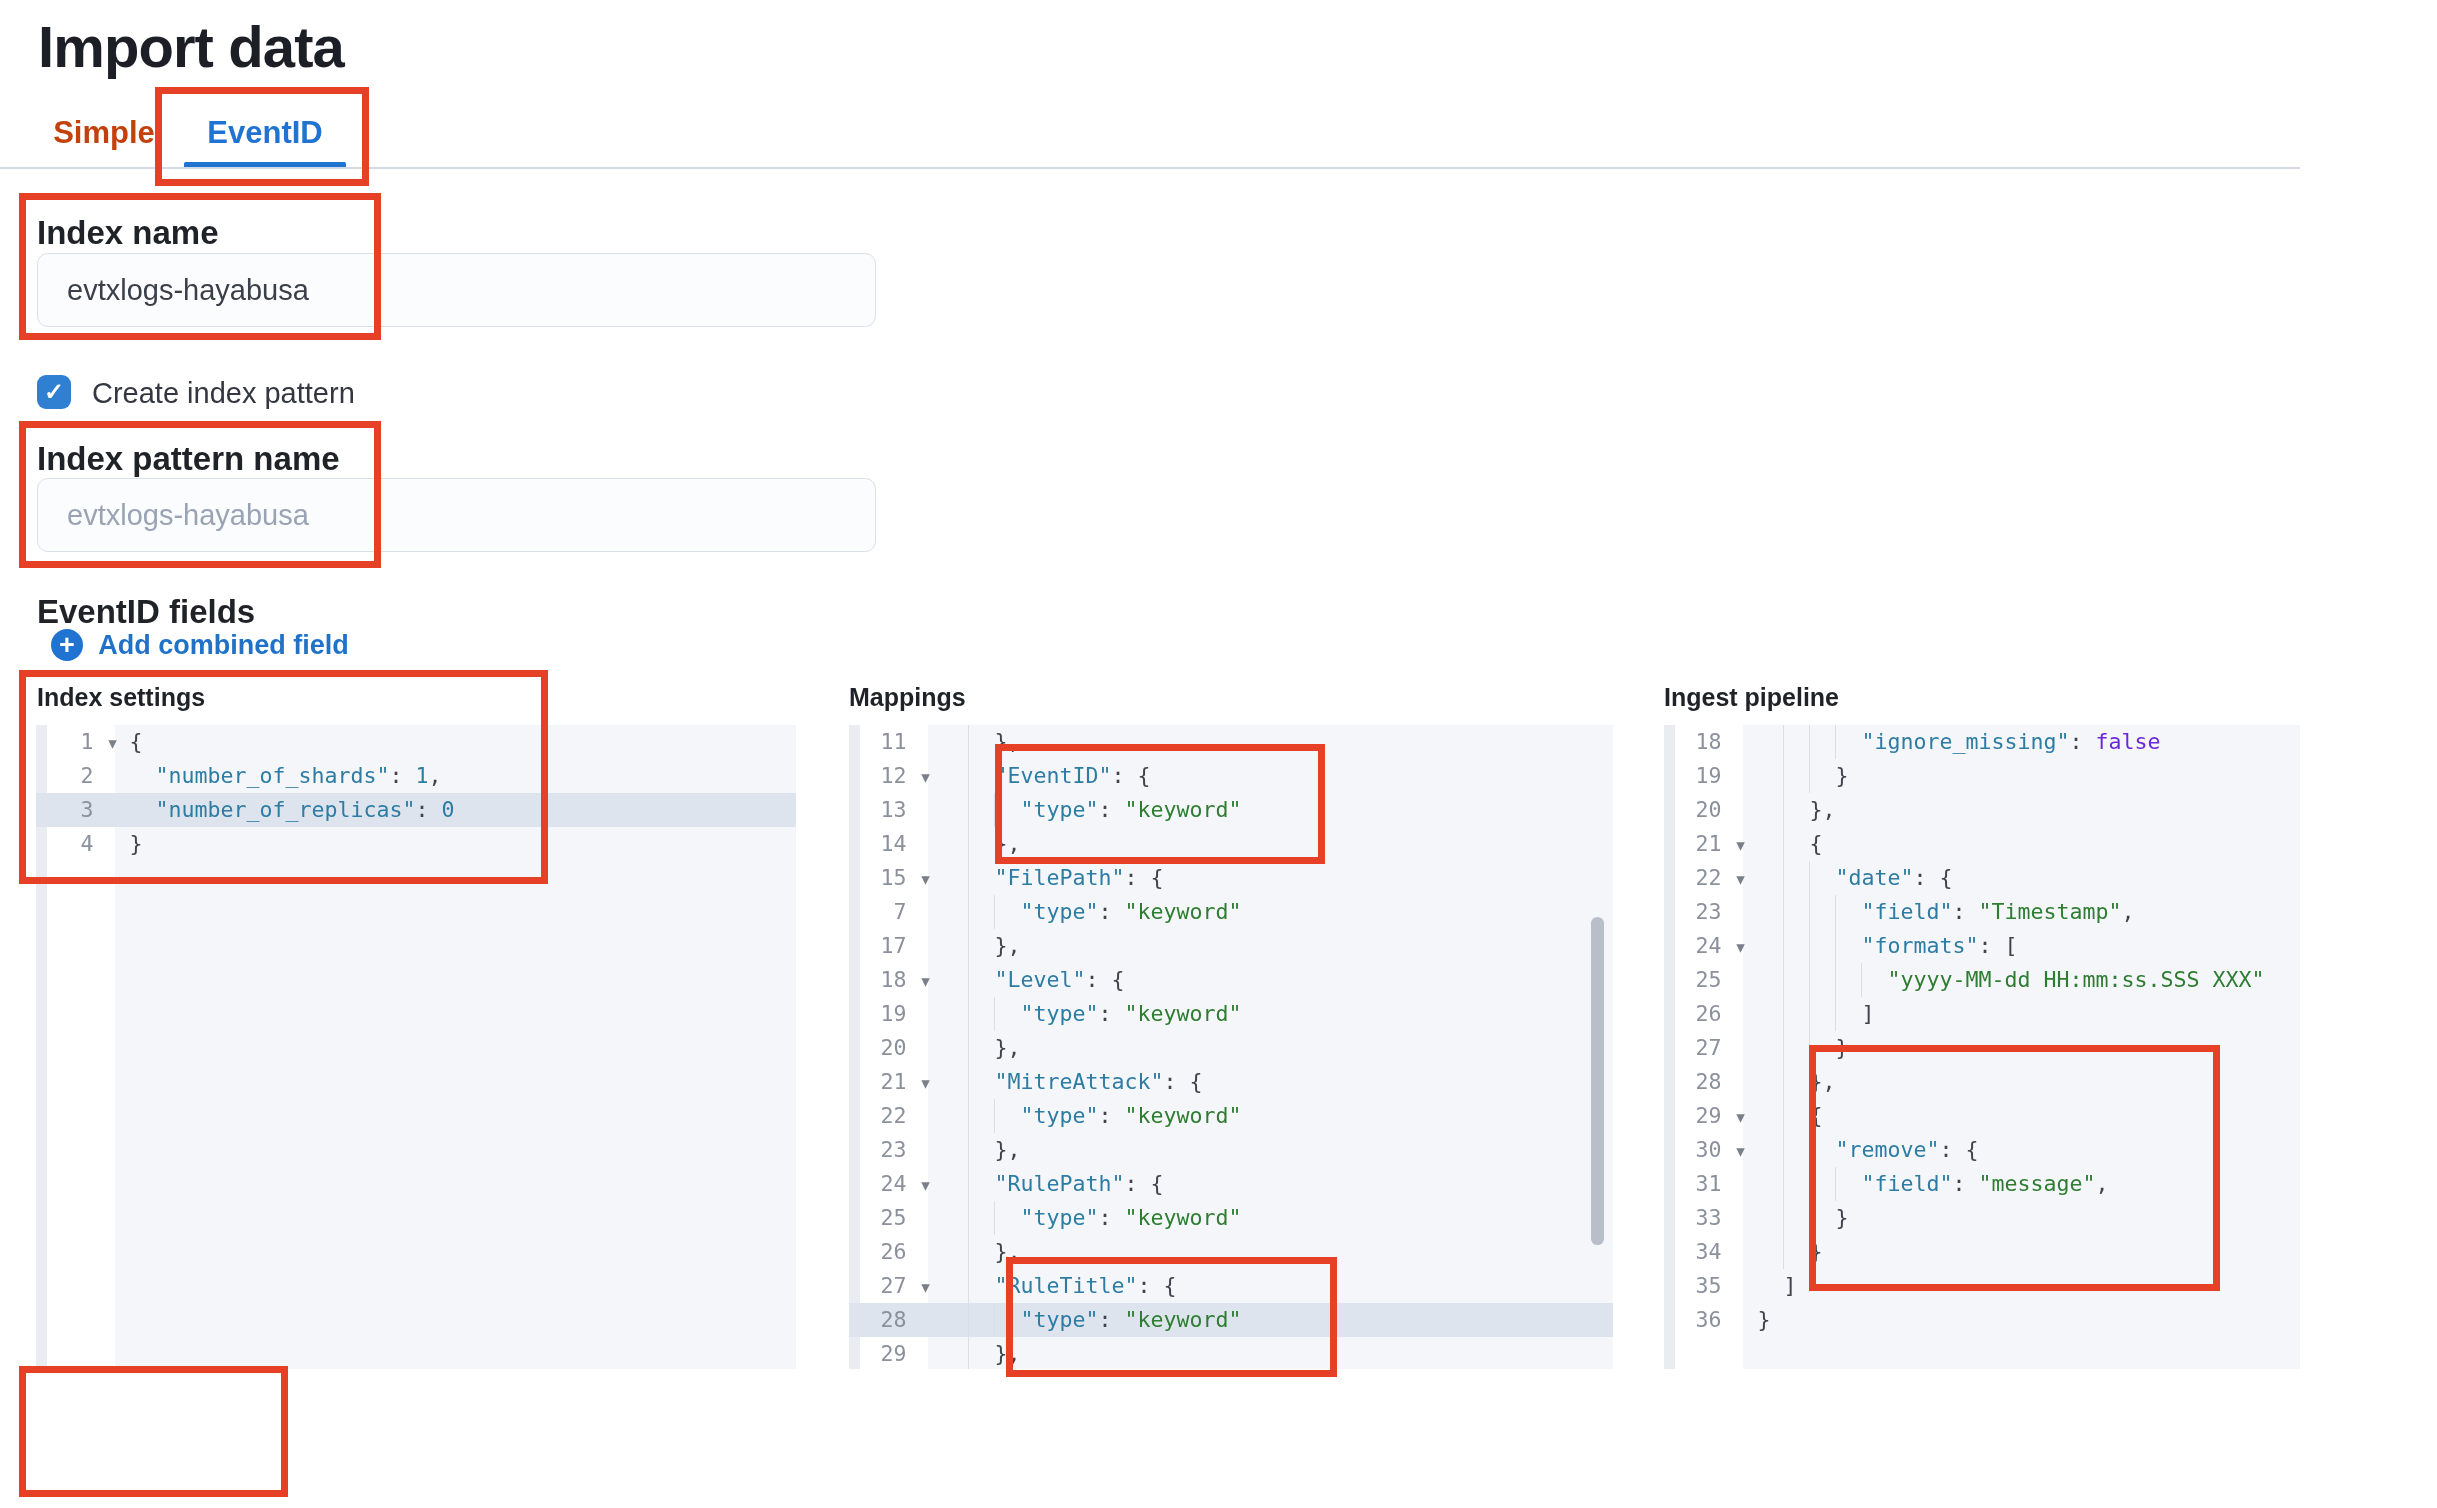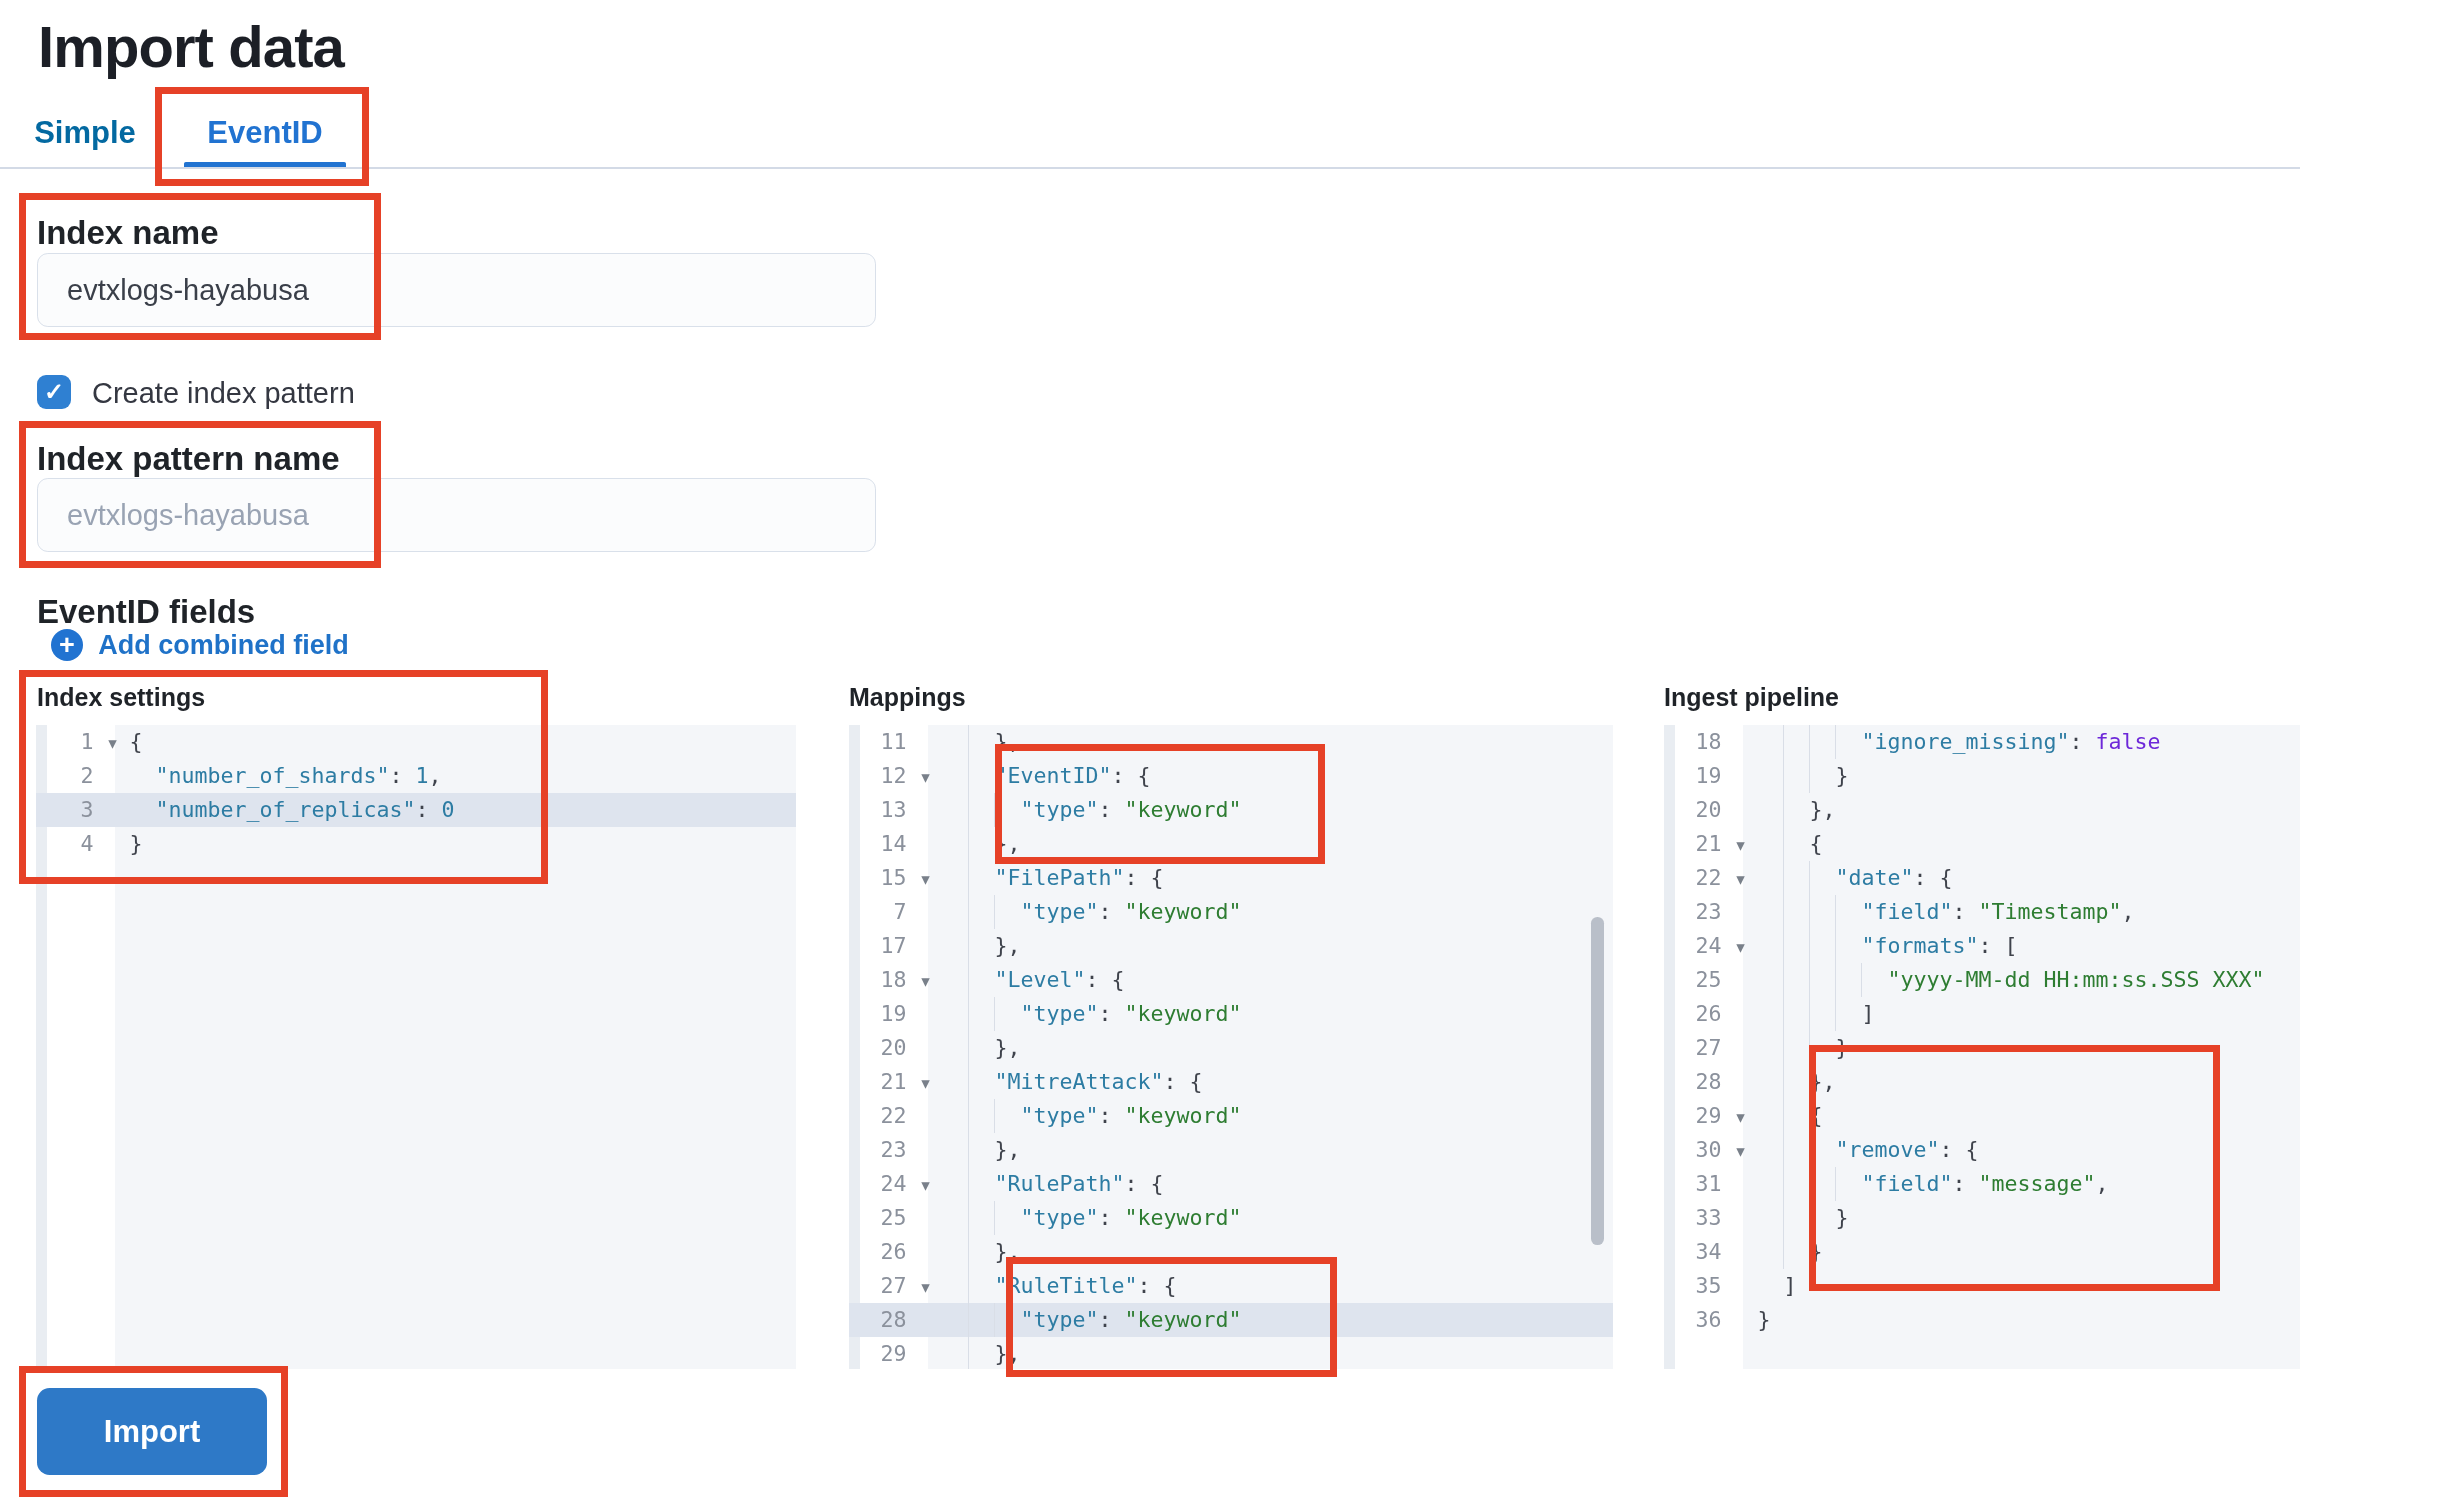--- a/index.html
+++ b/index.html
@@ -3,21 +3,21 @@
 <meta charset="utf-8">
 <style>
   html,body{margin:0;padding:0;background:#fff;}
   .screen{position:relative;width:2300px;height:1508px;background:#fff;overflow:hidden;
           font-family:"Liberation Sans",sans-serif;color:#343741;}
 
   
   .page-title{position:absolute;left:38px;top:12.6px;font-size:58px;font-weight:700;color:#1c1f26;letter-spacing:-0.9px;}
   .tab{position:absolute;top:101px;height:63px;display:flex;align-items:center;justify-content:center;
        font-size:31px;font-weight:700;cursor:pointer;}
-  .tab-simple{left:30px;width:110px;color:#0369a1;}
+  .tab-simple{left:49px;width:110px;color:#c2410c;}
   .tab-advanced{left:184px;width:162px;color:#2173d1;}
   .tab-underline{position:absolute;left:184px;top:162px;width:162px;height:6.3px;background:#2173d1;border-radius:1.8px;}
   .tabs-divider{position:absolute;left:0;top:167px;width:2438px;height:1.8px;background:#d3dae6;}
 
   
   .form-label{position:absolute;font-size:33px;font-weight:700;color:#1f2328;}
   .lbl-index-name{left:37px;top:214px;}
   .lbl-index-pattern{left:37px;top:440px;}
   .lbl-combined{left:37px;top:593px;}
   .lbl-editor{position:absolute;top:683px;font-size:25px;font-weight:700;color:#1f2328;}
@@ -286,21 +286,20 @@
           <div class="code"><span>  </span><span class="tk-pun">]</span></div>
         </div>
         <div class="row">
           <div class="gut">36</div>
           <div class="code"><span></span><span class="tk-pun">}</span></div>
         </div>
       </div>
       <div class="scroll-thumb" style="top: 271px; height: 354px;"></div>
     </div>
 
-  <button class="import-btn">Import</button>
 
   <div id="annotation-layer">
       <div class="annotation" style="left: 155px; top: 87px; width: 214px; height: 99px;"></div>
       <div class="annotation" style="left: 19px; top: 193px; width: 362px; height: 147px;"></div>
       <div class="annotation" style="left: 19px; top: 421px; width: 362px; height: 147px;"></div>
       <div class="annotation" style="left: 19px; top: 670px; width: 529px; height: 214px;"></div>
       <div class="annotation" style="left: 995px; top: 744px; width: 330px; height: 120px;"></div>
       <div class="annotation" style="left: 1006px; top: 1257px; width: 331px; height: 120px;"></div>
       <div class="annotation" style="left: 1809px; top: 1045px; width: 411px; height: 246px;"></div>
       <div class="annotation" style="left: 19px; top: 1366px; width: 269px; height: 131px;"></div>

